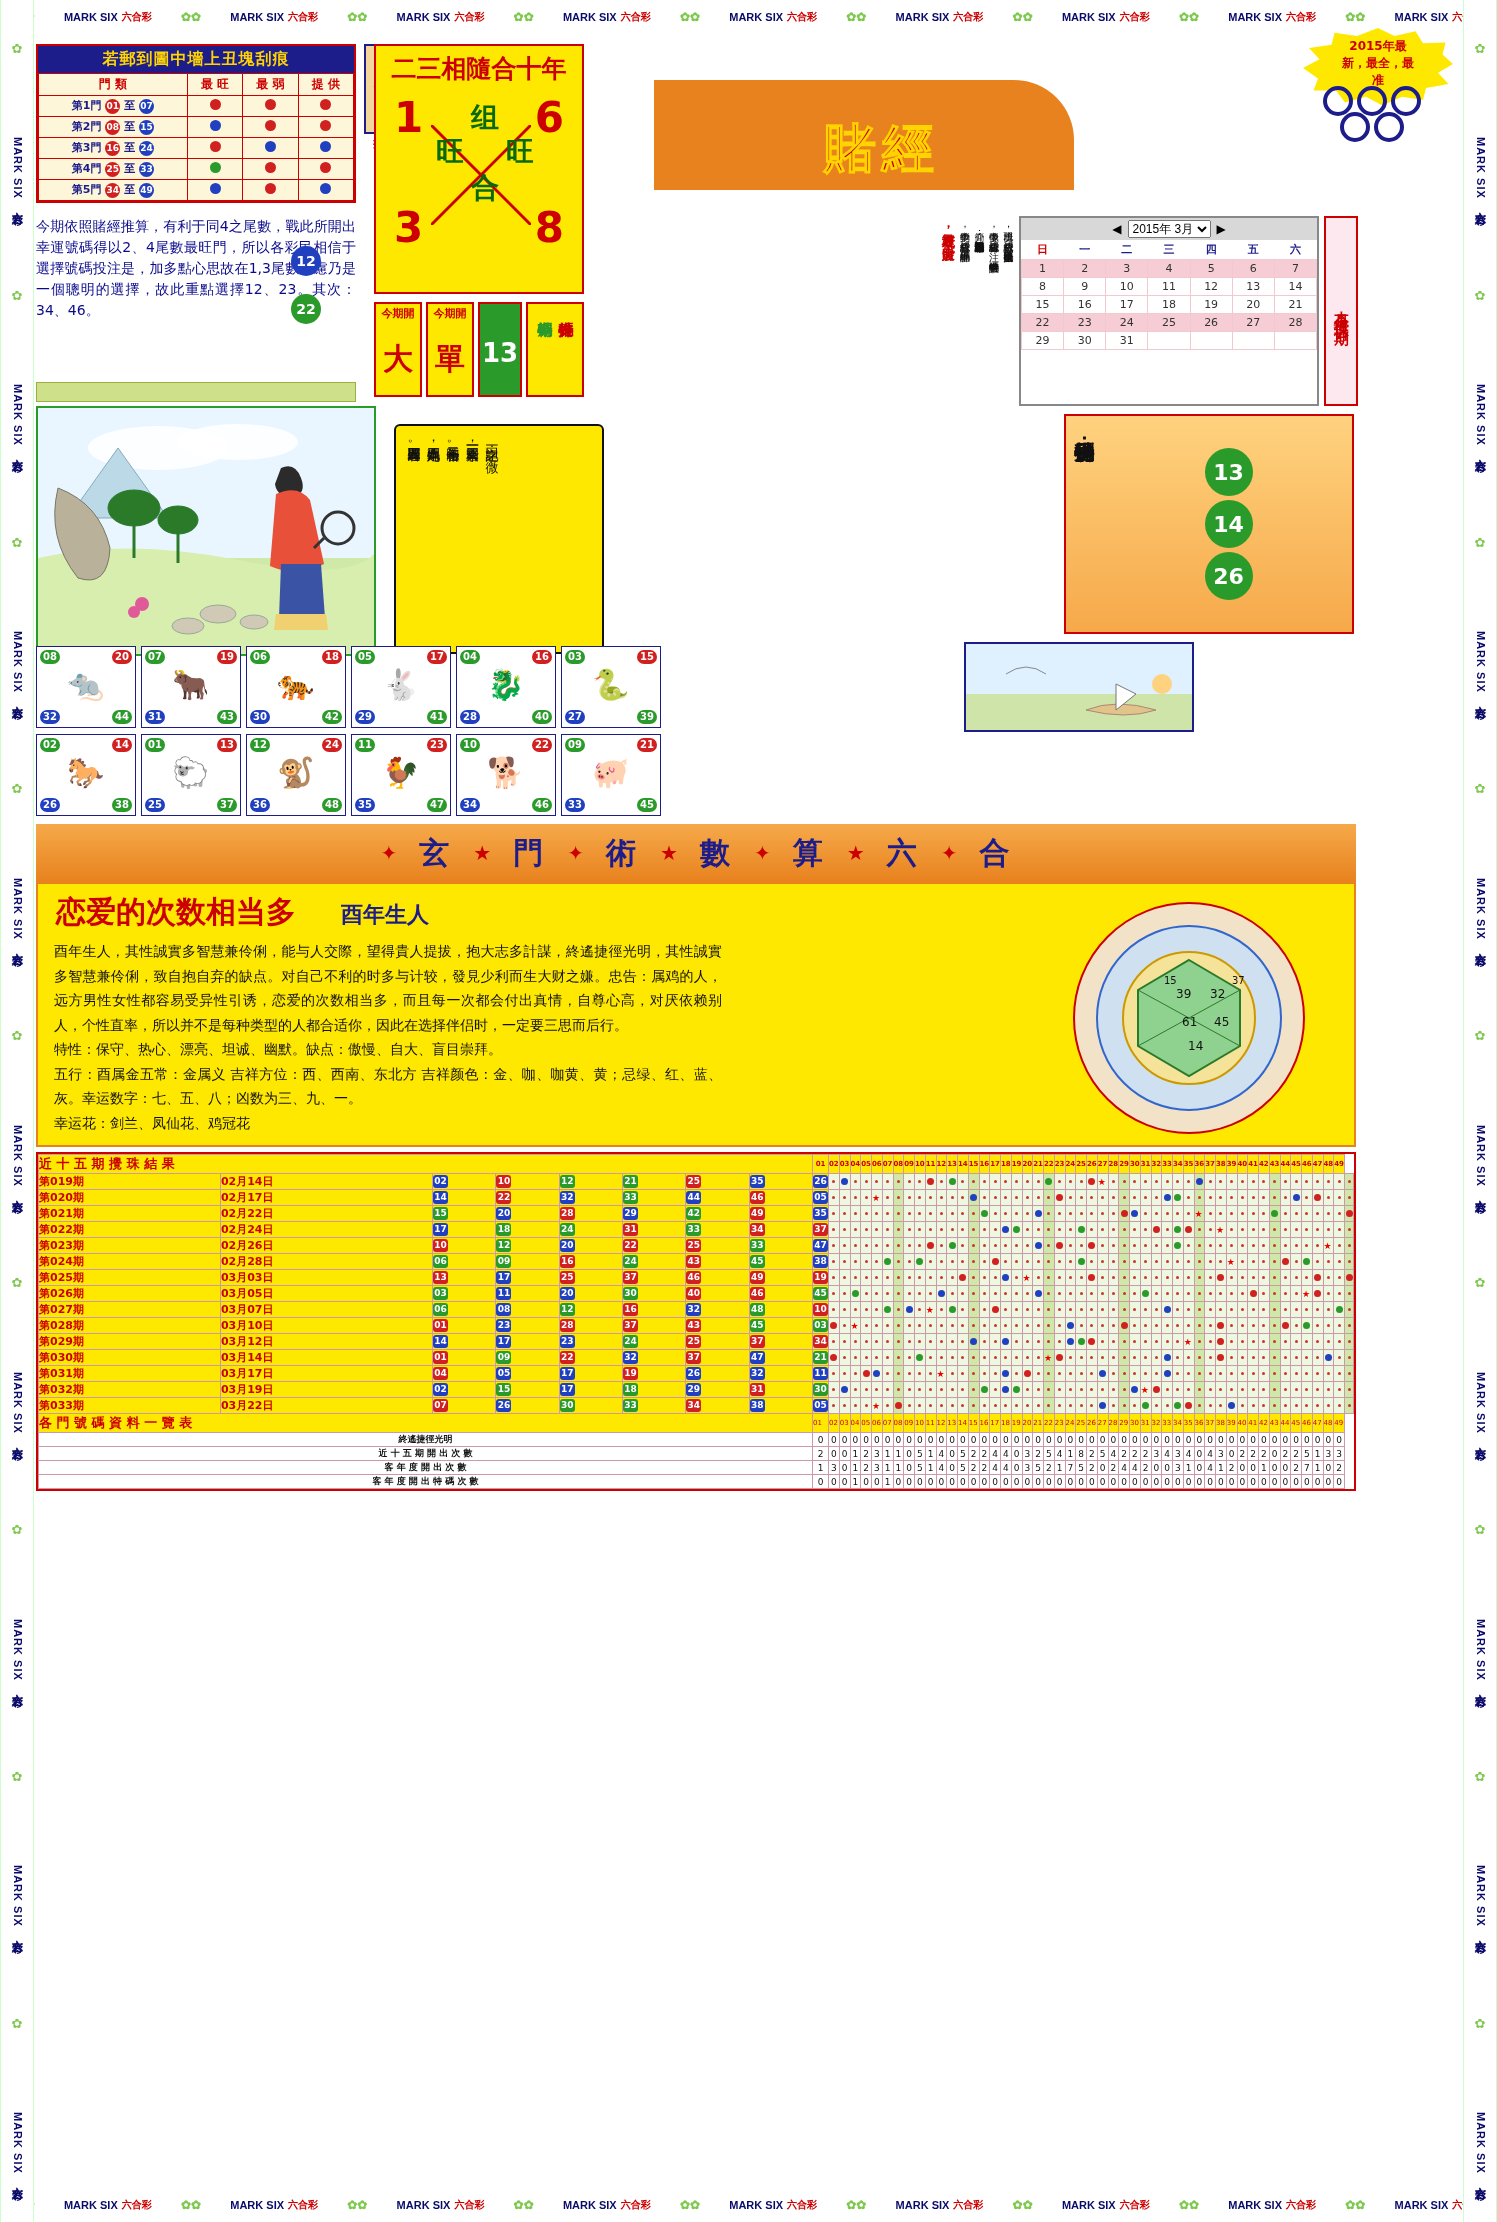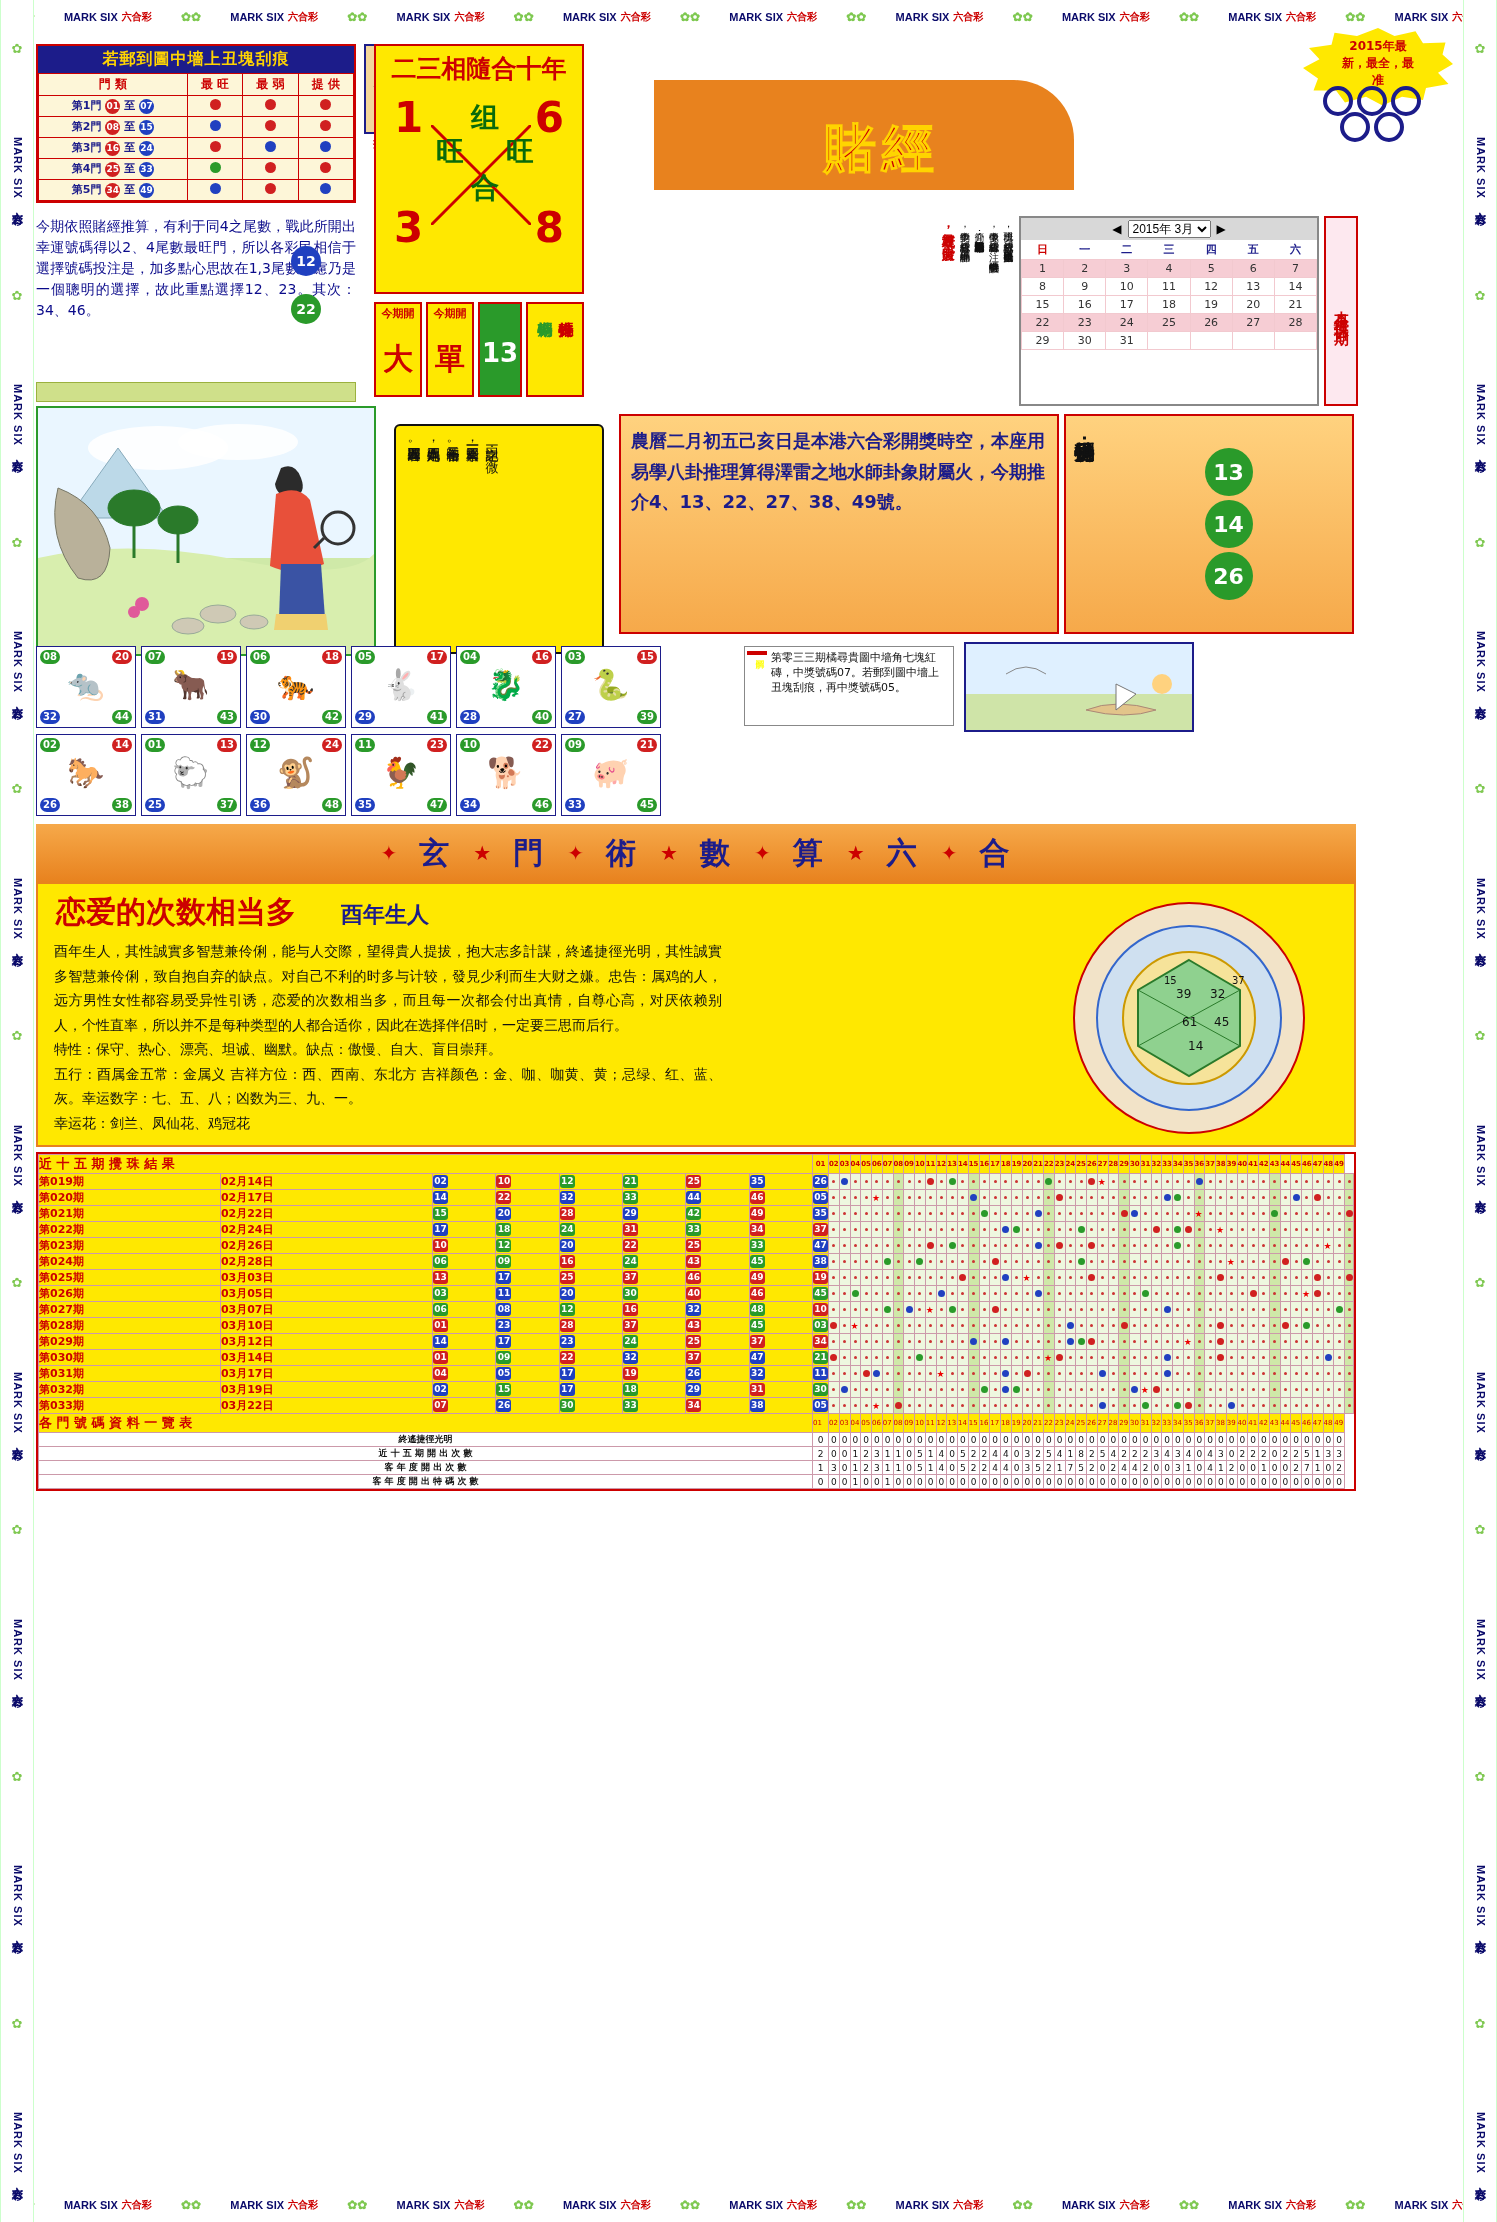--- a/index.html
+++ b/index.html
@@ -544,23 +544,20 @@
     <div class="panel scroll">
       <div class="inner">
         <div>一字記之曰：微</div>
         <div>一三看緊一四來，</div>
         <div>二三相隨合十年。</div>
         <div>八九四三定中碼，</div>
         <div>邊看四殫三五開。</div>
       </div>
     </div>
 
-    <div class="panel forecast">
-      <div class="txt">農曆二月初五己亥日是本港六合彩開獎時空，本座用易學八卦推理算得澤雷之地水師卦象財屬火，今期推介4、13、22、27、38、49號。</div>
-    </div>
     <div class="panel special">
       <div class="lab">特別号碼提供：</div>
       <div class="nums" id="specialNums">
           <div class="nb">13</div>
           <div class="nb">14</div>
           <div class="nb">26</div>
         </div>
     </div>
 
     <div class="panel zgrid" id="zgrid">
@@ -644,24 +641,20 @@
         <div class="zcard">
           <span class="tl" style="background:#2a9a2a">09</span>
           <span class="tr" style="background:#d02020">21</span>
           <span class="bl" style="background:#2040c0">33</span>
           <span class="br" style="background:#2a9a2a">45</span>
           <div class="an">🐖</div>
         </div>
         <div style="clear:both"></div>
       </div>
 
-    <div class="panel note">
-      <div class="tag">圖解</div>
-      <div>第零三三期橘尋貴圖中墙角七塊紅磚，中獎號碼07。若郵到圖中墻上丑塊刮痕，再中獎號碼05。</div>
-    </div>
     <div class="panel boat">
       <svg width="226" height="86" viewBox="0 0 226 86">
         <rect width="226" height="86" fill="#dff0ff"></rect>
         <rect y="50" width="226" height="36" fill="#cfe4a8"></rect>
         <path d="M120 66 q30 -12 70 0 q-30 10 -70 0z" fill="#e2c48a" stroke="#a87"></path>
         <path d="M150 66 l0 -26 l20 10 z" fill="#fff" stroke="#777"></path>
         <path d="M40 30 q20 -14 40 0" stroke="#888" fill="none"></path>
         <circle cx="196" cy="40" r="10" fill="#ffd27f"></circle>
       </svg>
     </div>

